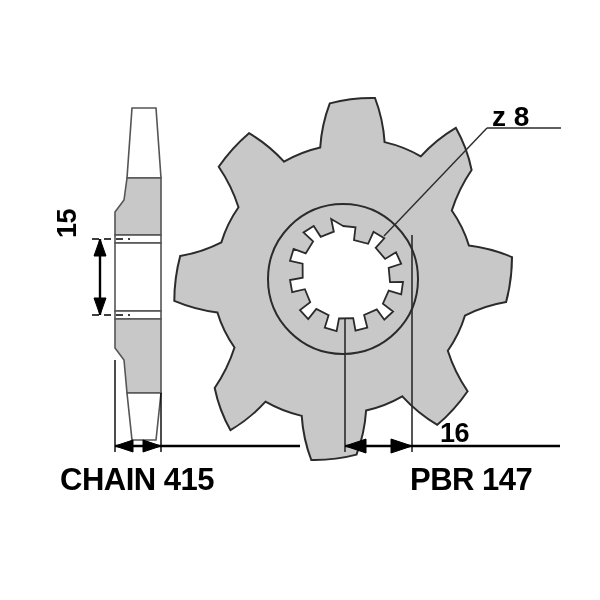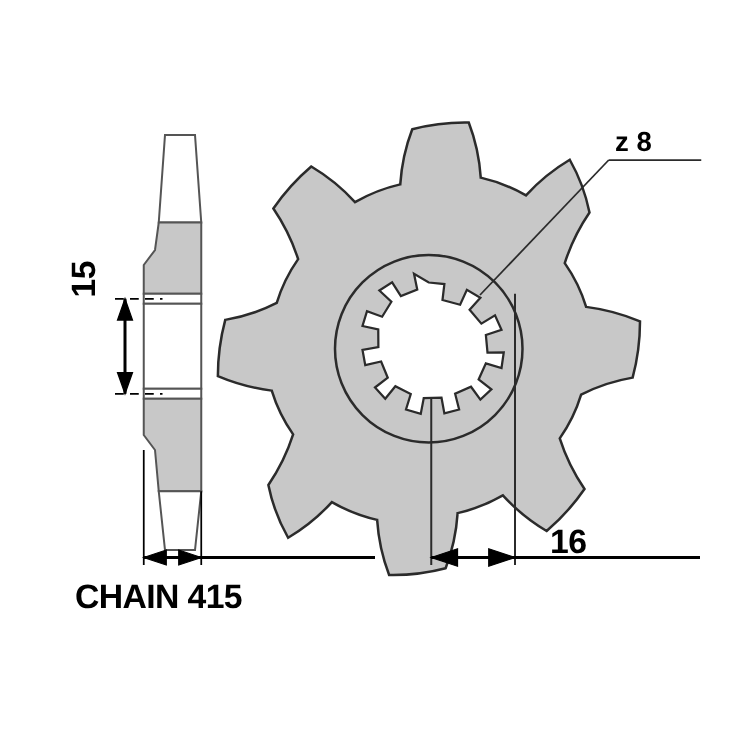--- a/index.html
+++ b/index.html
@@ -1,22 +1,22 @@
 <!DOCTYPE html>
 <html><head>
 <meta charset="utf-8">
 <style>
   html,body{margin:0;padding:0;background:#ffffff;}
   body{width:600px;height:600px;overflow:hidden;font-family:"Liberation Sans",sans-serif;}
   #stage{position:relative;width:600px;height:600px;background:#fff;}
   svg.drawing{position:absolute;left:0;top:0;width:600px;height:600px;display:block;}
   .lbl{position:absolute;font-family:"Liberation Sans",sans-serif;font-weight:bold;color:#000;white-space:nowrap;letter-spacing:-0.5px;}
   .lbl-dim{font-size:27px;}
-  .lbl-title{font-size:27px;text-align:right;}
-  .lbl-z{font-size:22px;letter-spacing:0px;}
+  .lbl-title{font-size:31px;text-align:right;}
+  .lbl-z{font-size:28px;letter-spacing:0px;}
   #lbl-15{left:52px;top:238px;transform:rotate(-90deg);transform-origin:left top;}
   #lbl-114{left:186px;top:418px;}
   #lbl-12{left:440px;top:418px;}
   #lbl-z8{left:492px;top:101px;}
   #lbl-chain{left:60px;top:462px;}
   #lbl-pbr{left:410px;top:462px;}
 </style>
 </head>
 <body>
 
@@ -127,14 +127,15 @@
 
   <div class="lbl lbl-dim" id="lbl-15">15</div>
 
 
   <div class="lbl lbl-dim" id="lbl-12">16</div>
 
   <div class="lbl lbl-z" id="lbl-z8">z 8</div>
 
   <div class="lbl lbl-title" id="lbl-chain">CHAIN 415</div>
 
+  <div class="lbl lbl-title" id="lbl-pbr">PBR 147</div>
 
 </div>
 
 </body></html>

